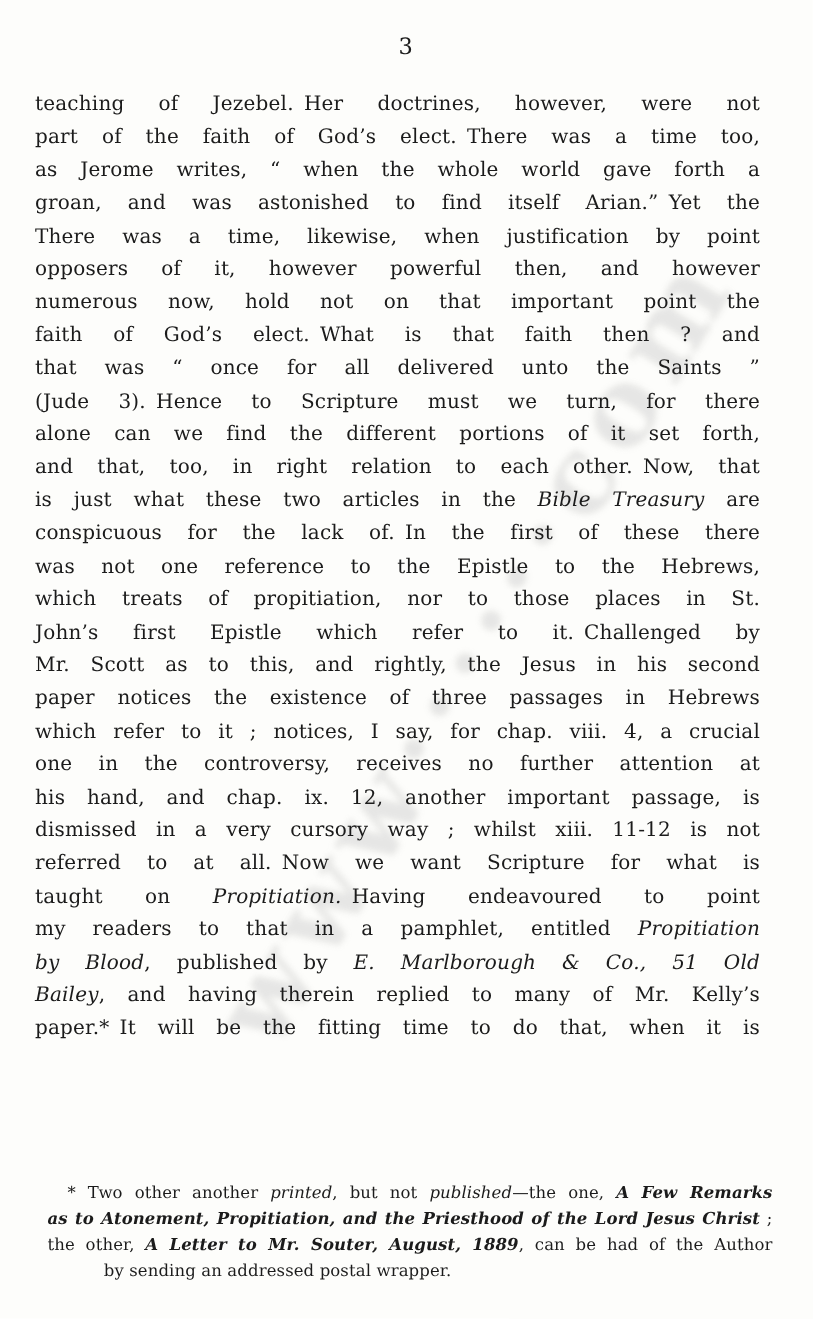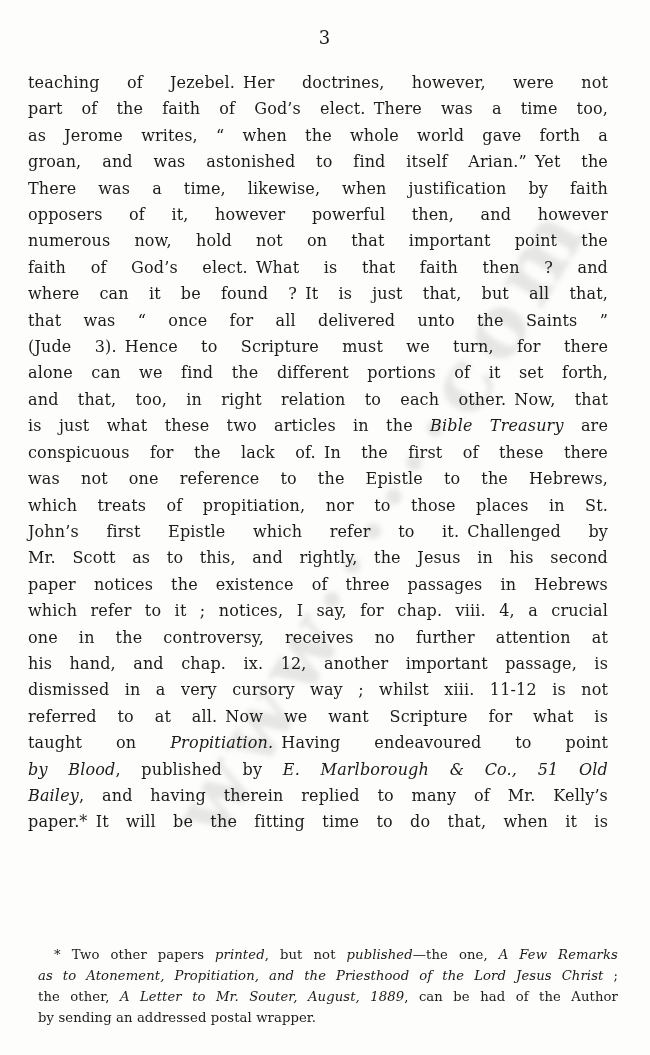--- a/index.html
+++ b/index.html
@@ -54,60 +54,60 @@
     z-index:1;
   }
   .fline{
     font-size:13.2px;
     line-height:21px;
     letter-spacing:0.1px;
     text-align:justify;
     text-align-last:justify;
   }
   .fline.first{text-indent:16px;}
-  .nojust{text-align:left;text-align-last:left;}
+  .nojust{text-align:left;text-align-last:left;margin-left:45px;}
   .it{font-style:italic;}
-  .bit{font-style:italic;font-weight:400;margin-top:30px;}
+  .bit{font-style:italic;font-weight:700;margin-top:30px;}
 </style>
 </head>
 <body>
 
 <div class="sheet">
   <div class="watermark">www······com</div>
   <div class="pagenum">3</div>
   <div class="bodytext">
       <div class="bline"><span class="rm">teaching of Jezebel. Her doctrines, however, were not</span></div>
       <div class="bline"><span class="rm">part of the faith of God’s elect. There was a time too,</span></div>
       <div class="bline"><span class="rm">as Jerome writes, “ when the whole world gave forth a</span></div>
       <div class="bline"><span class="rm">groan, and was astonished to find itself Arian.” Yet the</span></div>
-      <div class="bline"><span class="rm">There was a time, likewise, when justification by faith</span></div>
+      <div class="bline"><span class="rm">There was a time, likewise, when justification by point</span></div>
       <div class="bline"><span class="rm">opposers of it, however powerful then, and however</span></div>
       <div class="bline"><span class="rm">numerous now, hold not on that important point the</span></div>
       <div class="bline"><span class="rm">faith of God’s elect. What is that faith then ? and</span></div>
-      <div class="bline"><span class="rm">where can it be found ? It is just that, but all that,</span></div>
       <div class="bline"><span class="rm">that was “ once for all delivered unto the Saints ”</span></div>
       <div class="bline"><span class="rm">(Jude 3). Hence to Scripture must we turn, for there</span></div>
       <div class="bline"><span class="rm">alone can we find the different portions of it set forth,</span></div>
       <div class="bline"><span class="rm">and that, too, in right relation to each other. Now, that</span></div>
       <div class="bline"><span class="rm">is just what these two articles in the </span><span class="it">Bible Treasury</span><span class="rm"> are</span></div>
       <div class="bline"><span class="rm">conspicuous for the lack of. In the first of these there</span></div>
       <div class="bline"><span class="rm">was not one reference to the Epistle to the Hebrews,</span></div>
       <div class="bline"><span class="rm">which treats of propitiation, nor to those places in St.</span></div>
       <div class="bline"><span class="rm">John’s first Epistle which refer to it. Challenged by</span></div>
       <div class="bline"><span class="rm">Mr. Scott as to this, and rightly, the Jesus in his second</span></div>
       <div class="bline"><span class="rm">paper notices the existence of three passages in Hebrews</span></div>
       <div class="bline"><span class="rm">which refer to it ; notices, I say, for chap. viii. 4, a crucial</span></div>
       <div class="bline"><span class="rm">one in the controversy, receives no further attention at</span></div>
       <div class="bline"><span class="rm">his hand, and chap. ix. 12, another important passage, is</span></div>
       <div class="bline"><span class="rm">dismissed in a very cursory way ; whilst xiii. 11-12 is not</span></div>
       <div class="bline"><span class="rm">referred to at all. Now we want Scripture for what is</span></div>
       <div class="bline"><span class="rm">taught on </span><span class="it">Propitiation.</span><span class="rm"> Having endeavoured to point</span></div>
+      <div class="bline"><span class="rm">my readers to that in a pamphlet, entitled </span><span class="it">Propitiation</span></div>
       <div class="bline"><span class="it">by Blood</span><span class="rm">, published by </span><span class="it">E. Marlborough &amp; Co., 51 Old</span></div>
       <div class="bline"><span class="it">Bailey</span><span class="rm">, and having therein replied to many of Mr. Kelly’s</span></div>
       <div class="bline"><span class="rm">paper.* It will be the fitting time to do that, when it is</span></div>
     </div>
   <div class="footnote">
-      <div class="fline first"><span class="rm">* Two other papers </span><span class="it">printed</span><span class="rm">, but not </span><span class="it">published</span><span class="rm">—the one, </span><span class="bit">A Few Remarks</span></div>
+      <div class="fline first"><span class="rm">* Two other another </span><span class="it">printed</span><span class="rm">, but not </span><span class="it">published</span><span class="rm">—the one, </span><span class="bit">A Few Remarks</span></div>
       <div class="fline"><span class="bit">as to Atonement, Propitiation, and the Priesthood of the Lord Jesus Christ</span><span class="rm"> ;</span></div>
       <div class="fline"><span class="rm">the other, </span><span class="bit">A Letter to Mr. Souter, August, 1889</span><span class="rm">, can be had of the Author</span></div>
       <div class="fline nojust"><span class="rm">by sending an addressed postal wrapper.</span></div>
     </div>
 </div>
 
 </body></html>

